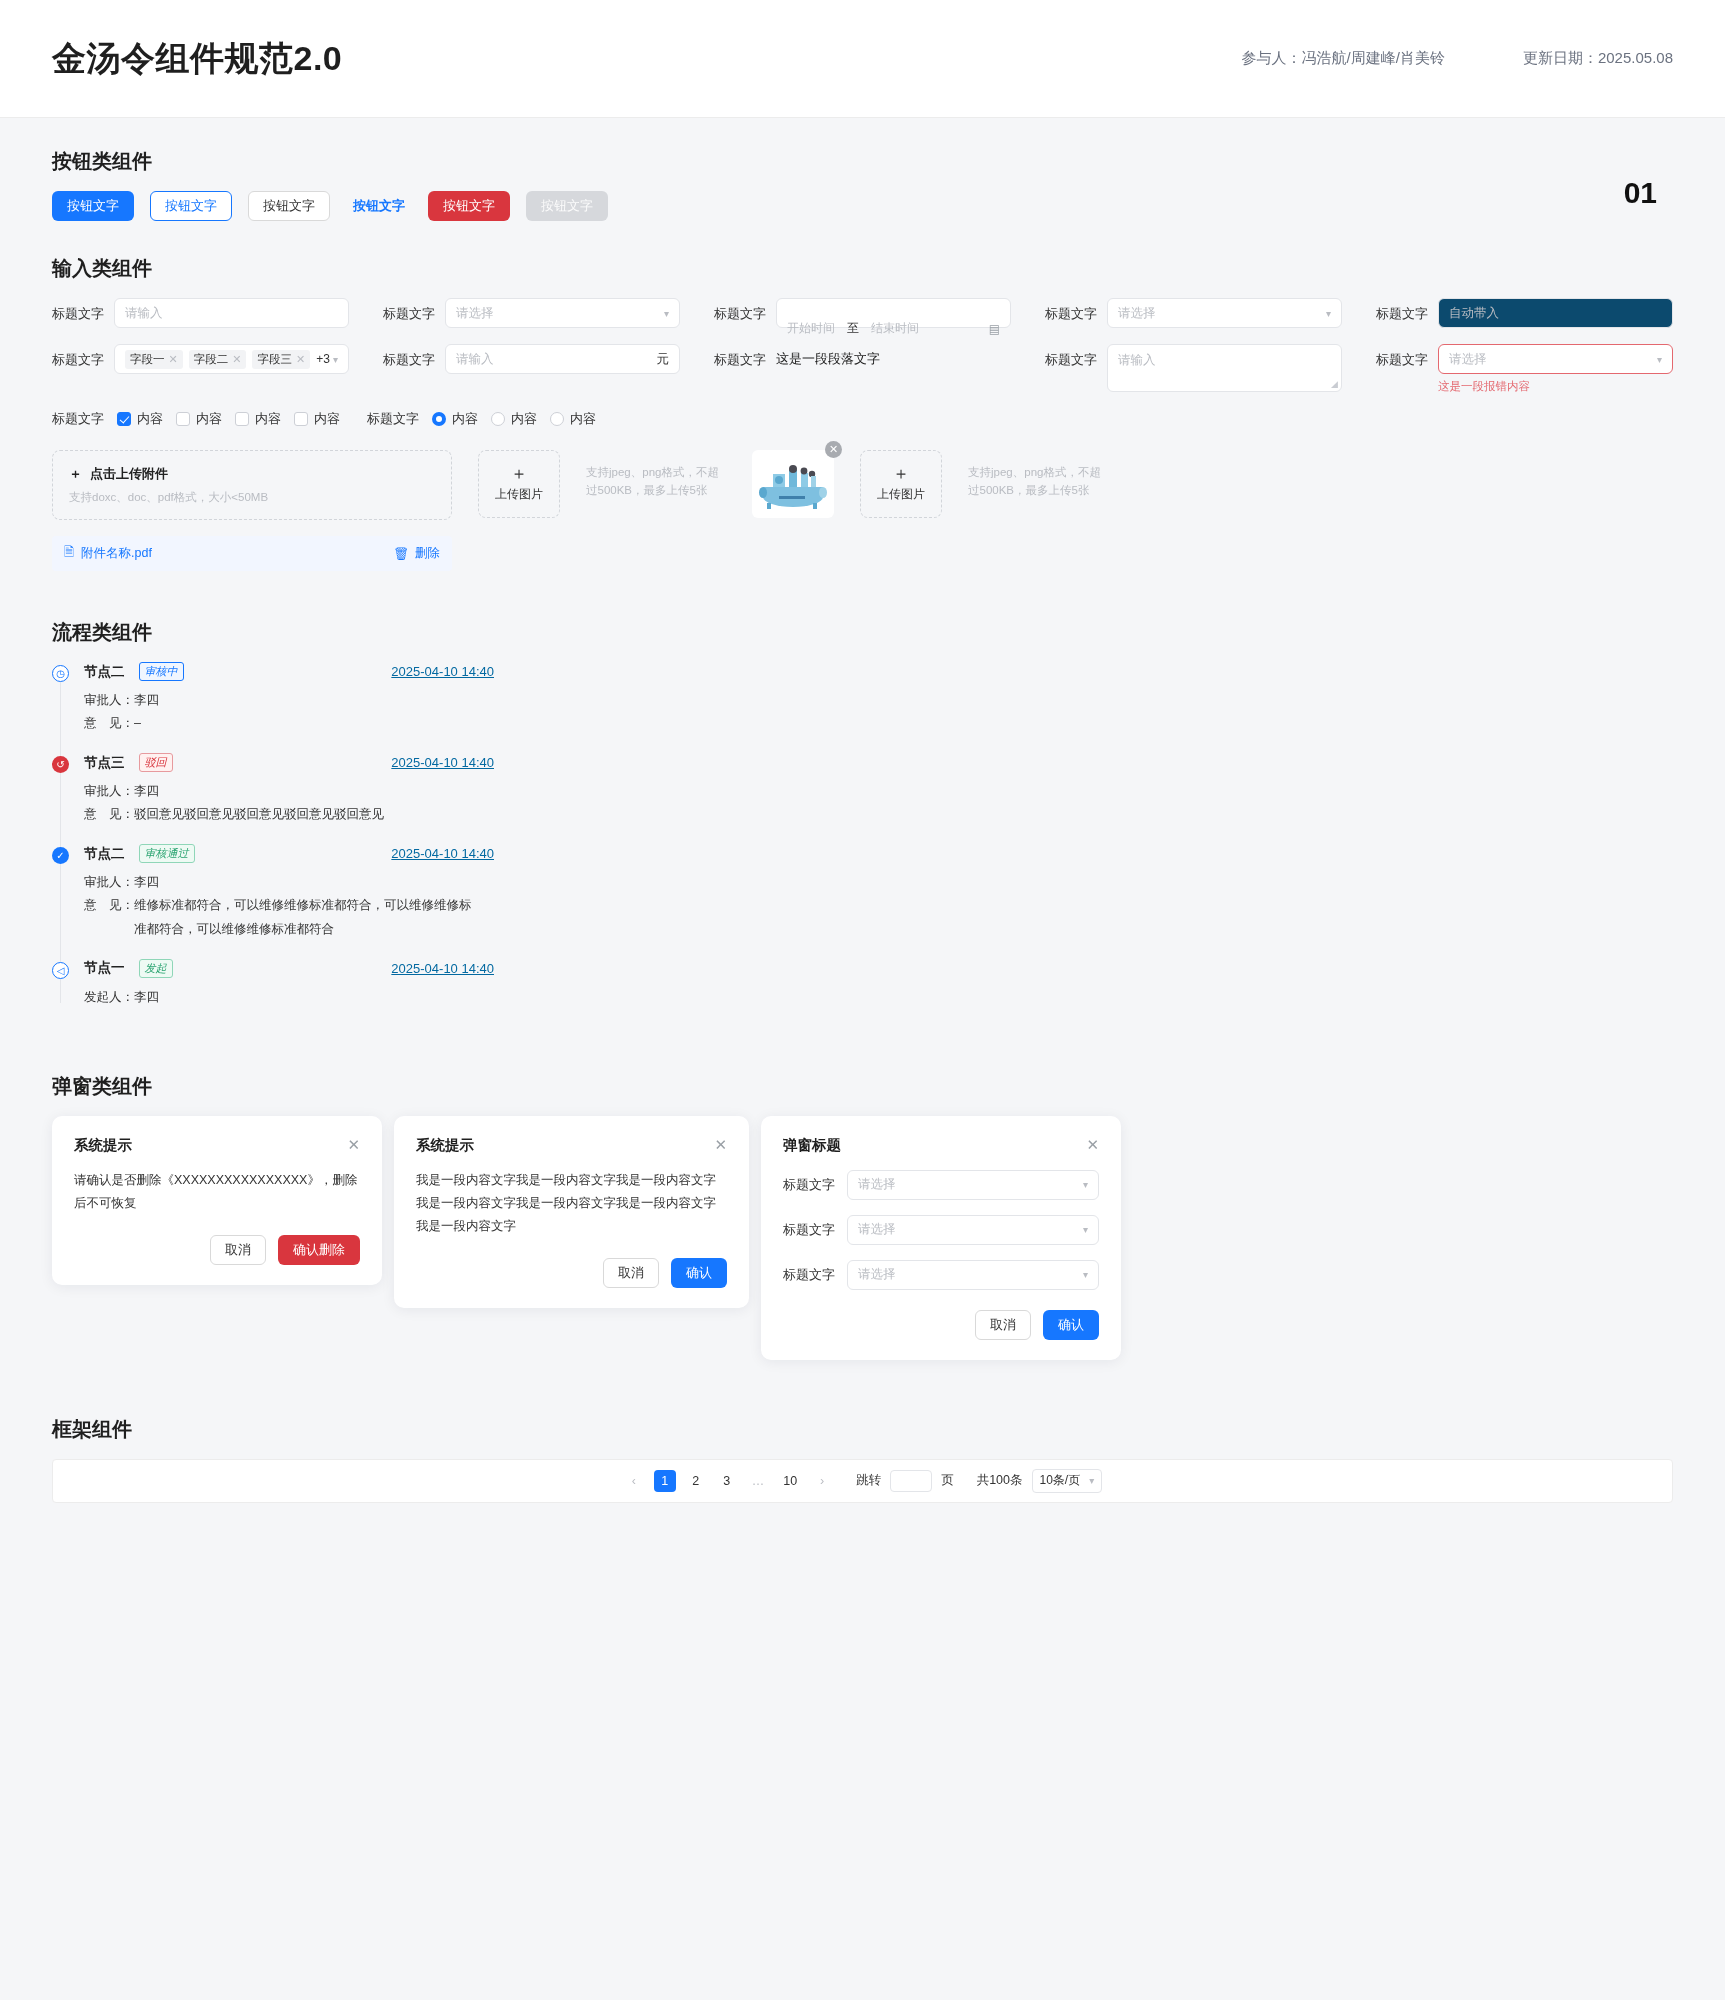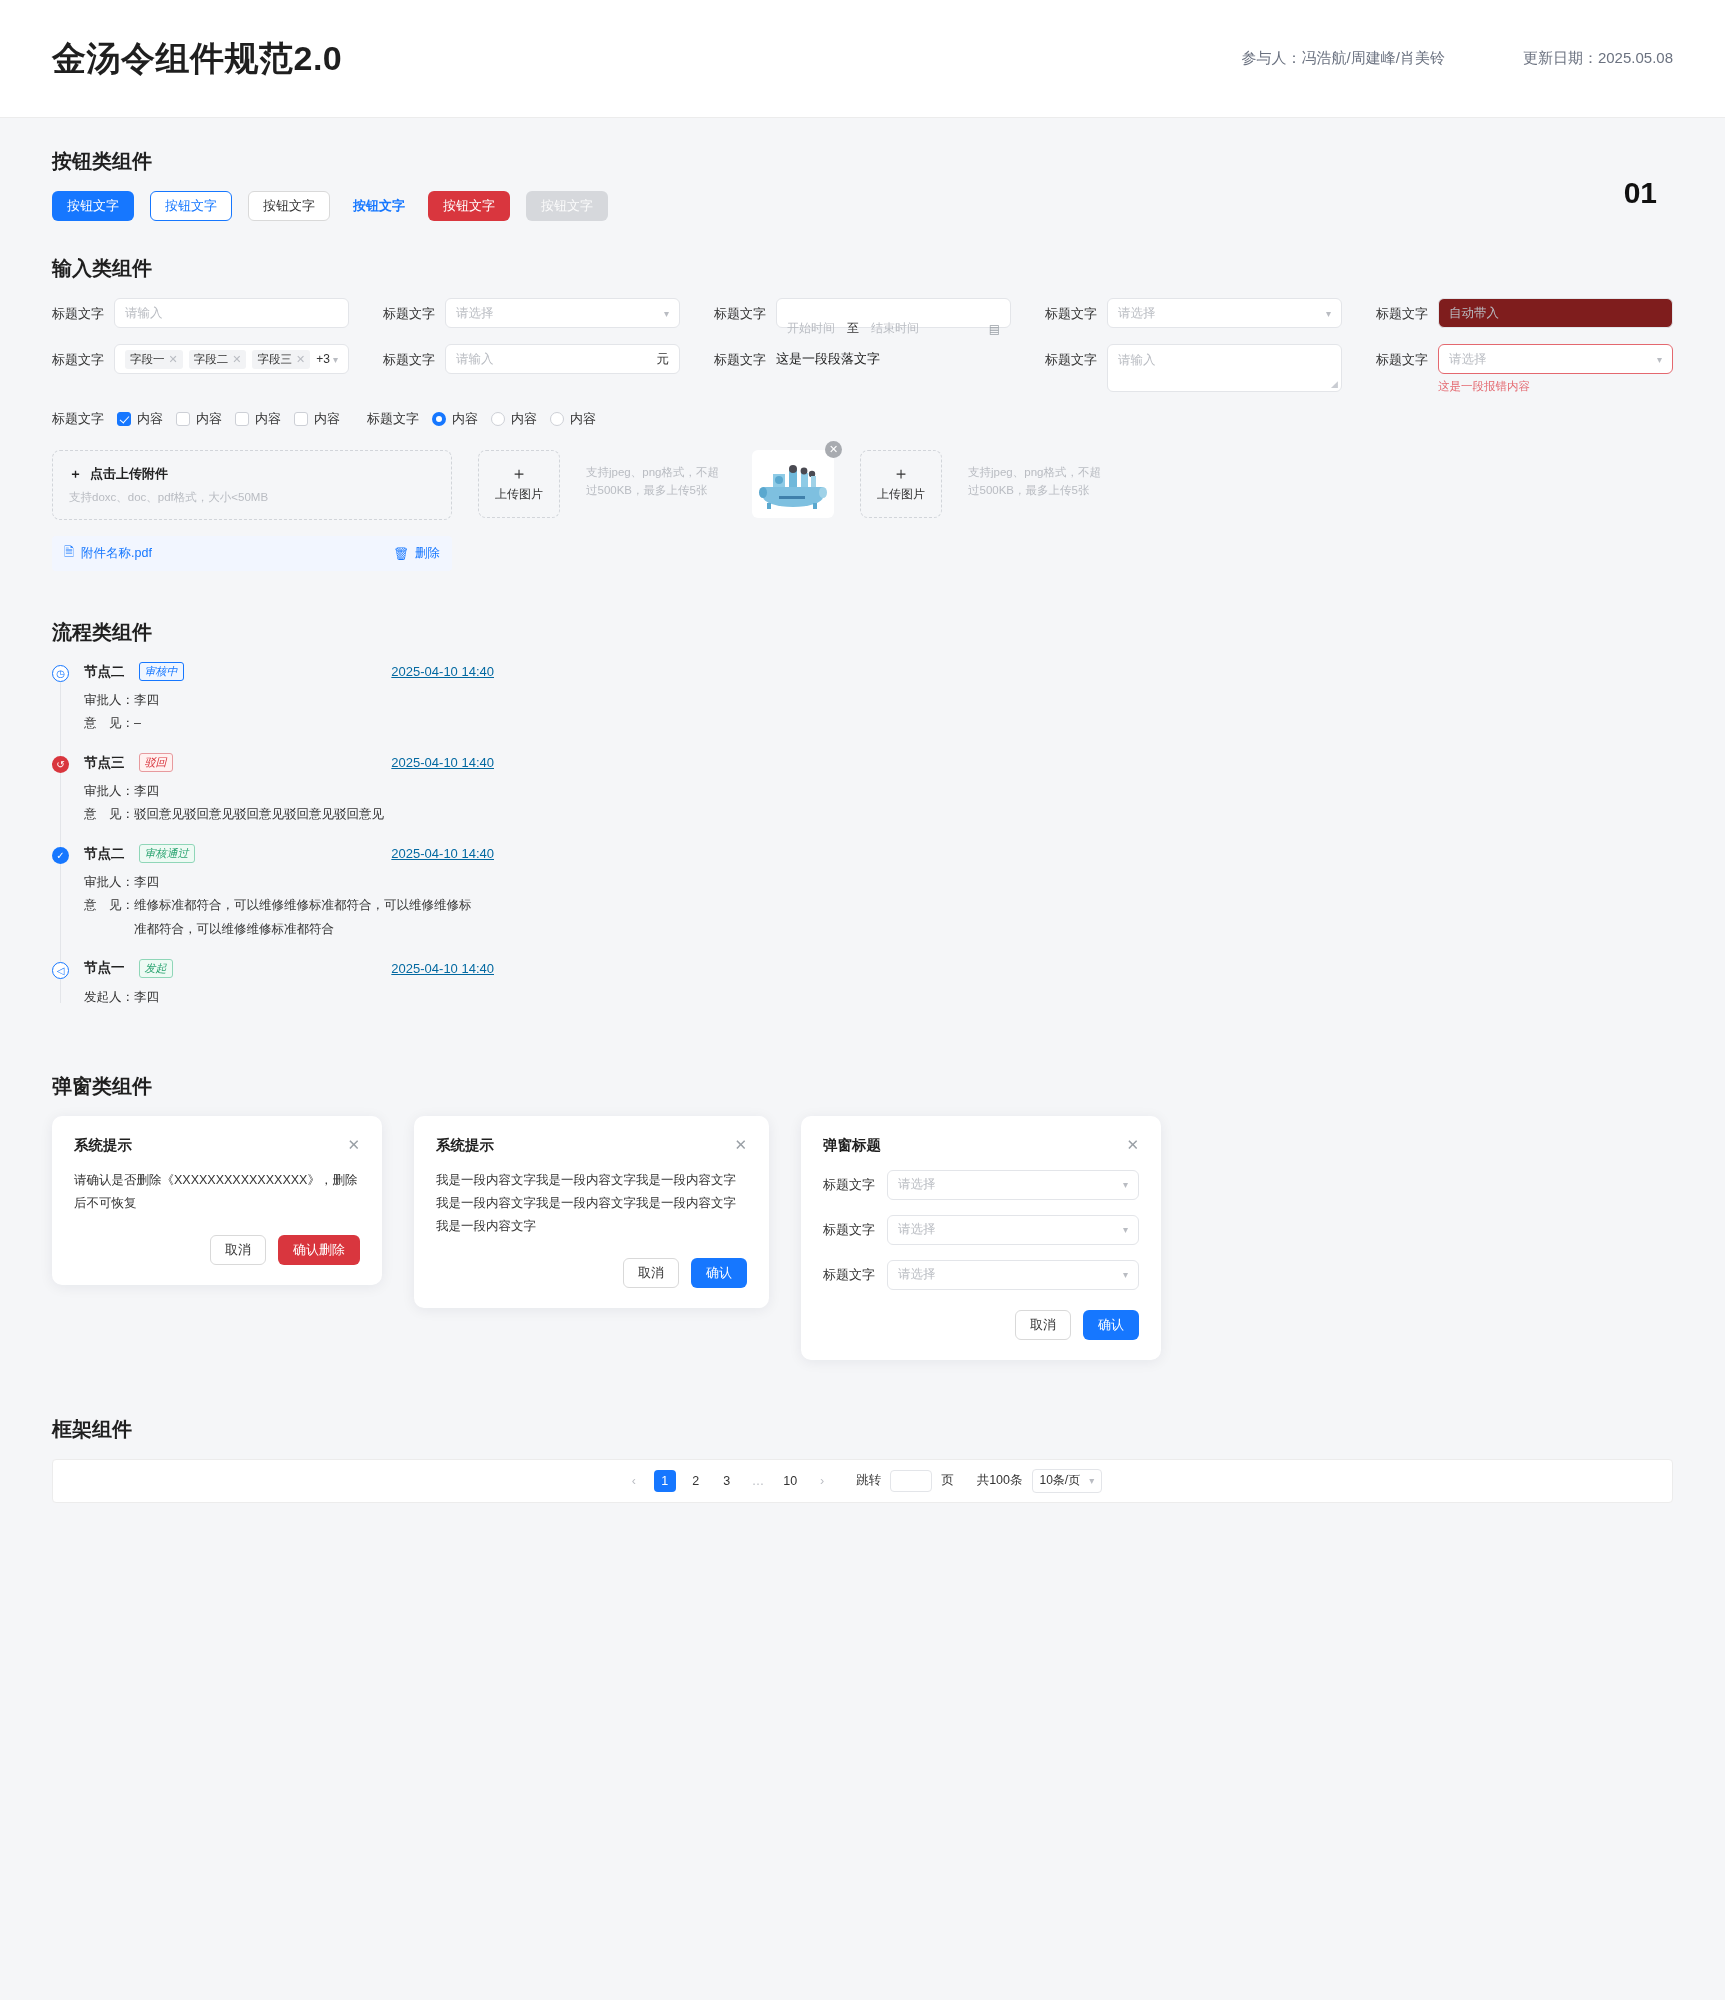--- a/index.html
+++ b/index.html
@@ -38,21 +38,21 @@
   .form-grid{ display:grid; grid-template-columns:repeat(5,1fr); column-gap:34px; row-gap:16px; }
   .field{ display:flex; align-items:flex-start; gap:10px; }
   .flabel{ font-size:13px; color:#333; padding-top:7px; white-space:nowrap; }
   .ctrl{ flex:1; min-width:0; }
   .inp{
     width:100%; height:30px; background:#fff; border:1px solid #e3e5e9;
     border-radius:6px; font-size:12.5px; color:#333; padding:0 10px;
     display:flex; align-items:center; font-family:inherit;
   }
   .ph{ color:#b9bcc2; }
-  .inp.disabled{ background:#7f1d1d; }
+  .inp.disabled{ background:#0c4a6e; }
   .inp.err{ border-color:#e4686f; }
   .errtext{ font-size:11.5px; color:#e4686f; margin-top:5px; }
   .sel-arrow{ margin-left:auto; color:#b9bcc2; font-size:10px; }
   .suffix{ margin-left:auto; color:#333; font-size:12.5px;}
   .para{ font-size:13px; color:#222; padding-top:6px; }
   .taginp{ display:flex; align-items:center; gap:6px; flex-wrap:nowrap; overflow:hidden; }
   .tag{ background:#f2f3f5; border-radius:3px; font-size:11.5px; padding:2px 5px;
         display:inline-flex; align-items:center; gap:4px; color:#333; }
   .tag .x{ color:#b9bcc2; font-size:11px; }
   .tagmore{ font-size:12px; color:#333; }
@@ -105,21 +105,21 @@
   .b-red{ color:#d9363e; border-color:#e79a9e; background:#fff1f0; }
   .b-green{ color:#2ba471; border-color:#8fd6b8; background:#eefaf4; }
   .tltime{ margin-left:auto; font-size:13px; color:#0369a1;text-decoration:underline; }
   .tlbody{ margin-top:8px; font-size:12.5px; color:#333; line-height:1.85; }
   .tlbody .k{ color:#333; }
   .tlbody .wrap{ display:flex; }
   .tlbody .wrap .k{ white-space:pre; }
   .tlbody .wrap .v{ max-width:340px; }
   .tlhead-wrap{ display:flex; align-items:center; width:410px; }
   
-  .dlgrow{ display:flex; gap:32px; align-items:flex-start; }
+  .dlgrow{ display:flex; gap:12px; align-items:flex-start; }
   .dlg{ background:#fff; border-radius:10px; box-shadow:0 2px 14px rgba(20,30,60,.07);
         padding:20px 22px 20px 22px; }
   .dlg-head{ display:flex; align-items:center; }
   .dlg-title{ font-size:14.5px; font-weight:bold; }
   .dlg-x{ margin-left:auto; color:#9aa0a6; font-size:15px; cursor:pointer; }
   .dlg-text{ font-size:12.5px; color:#333; line-height:1.85; margin-top:14px; }
   .dlg-foot{ display:flex; justify-content:flex-end; gap:12px; margin-top:20px; }
   .dlg1{ width:330px; } .dlg2{ width:355px; } .dlg3{ width:360px; }
   .dlgfield{ display:flex; align-items:center; gap:12px; margin-top:15px; }
   .dlgfield .flabel{ padding-top:0; }

